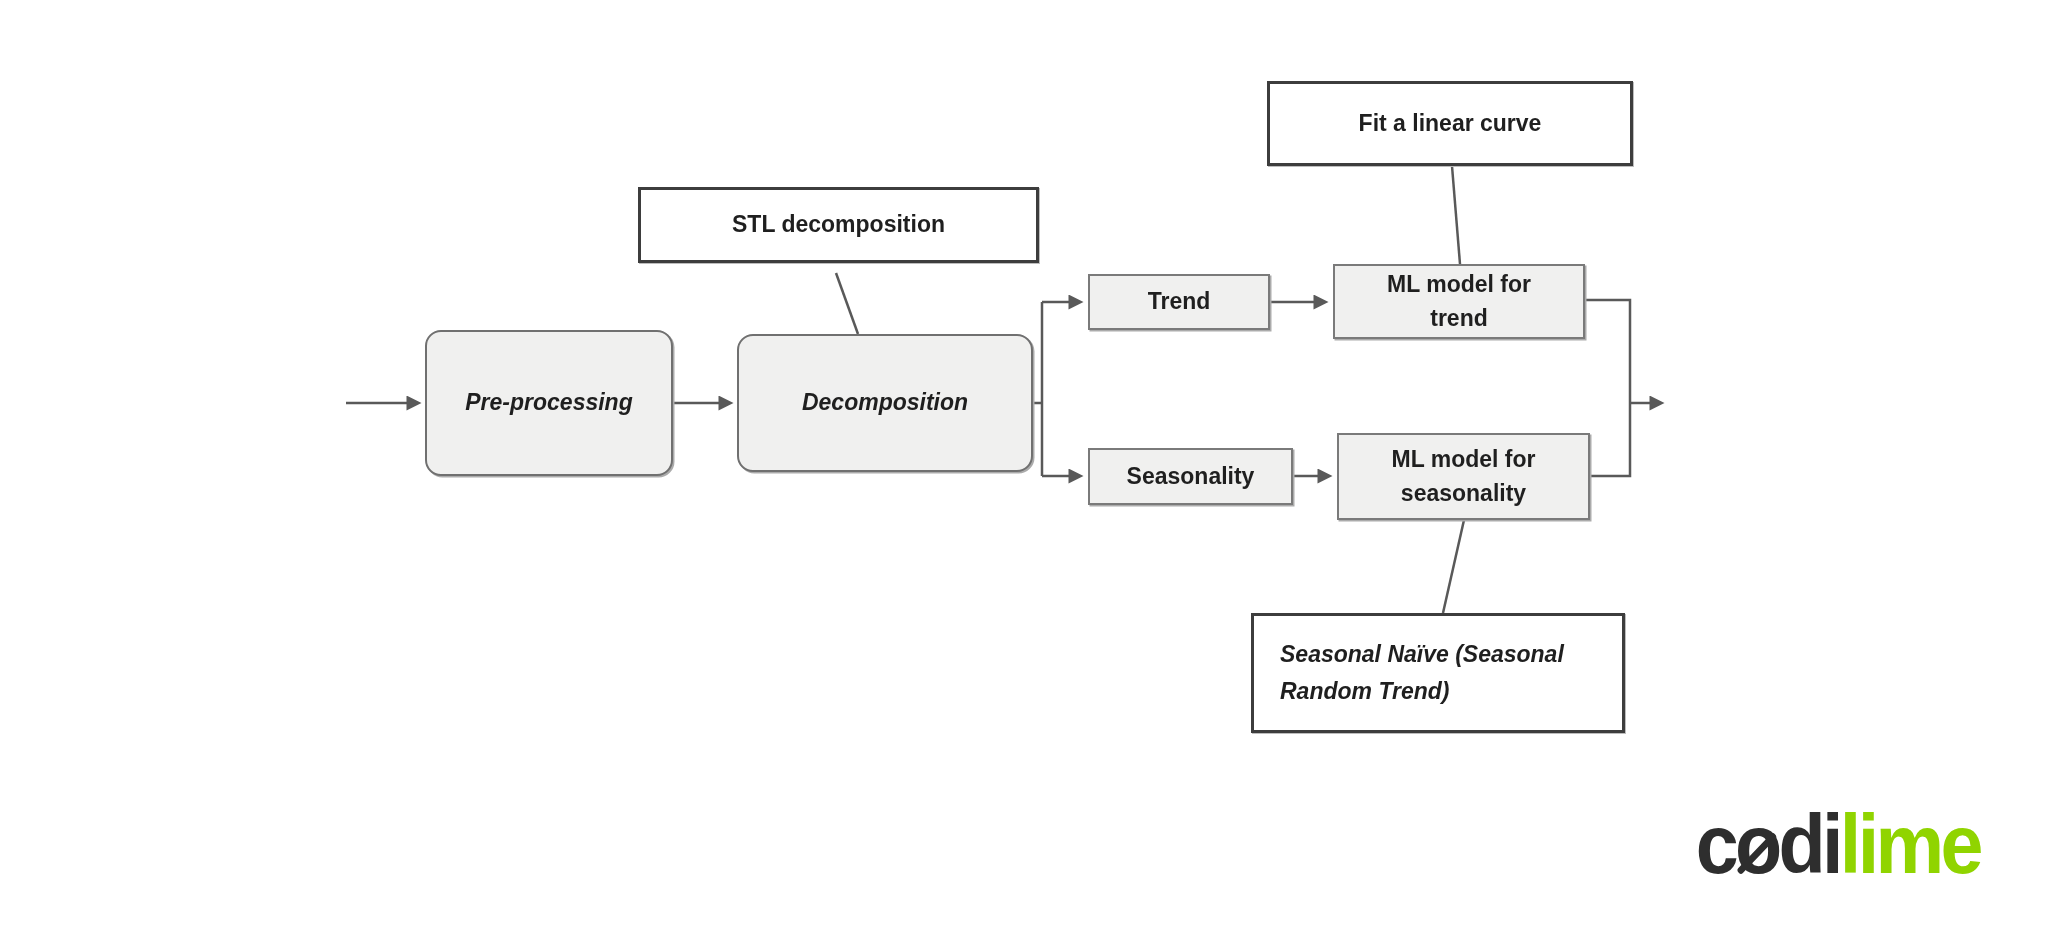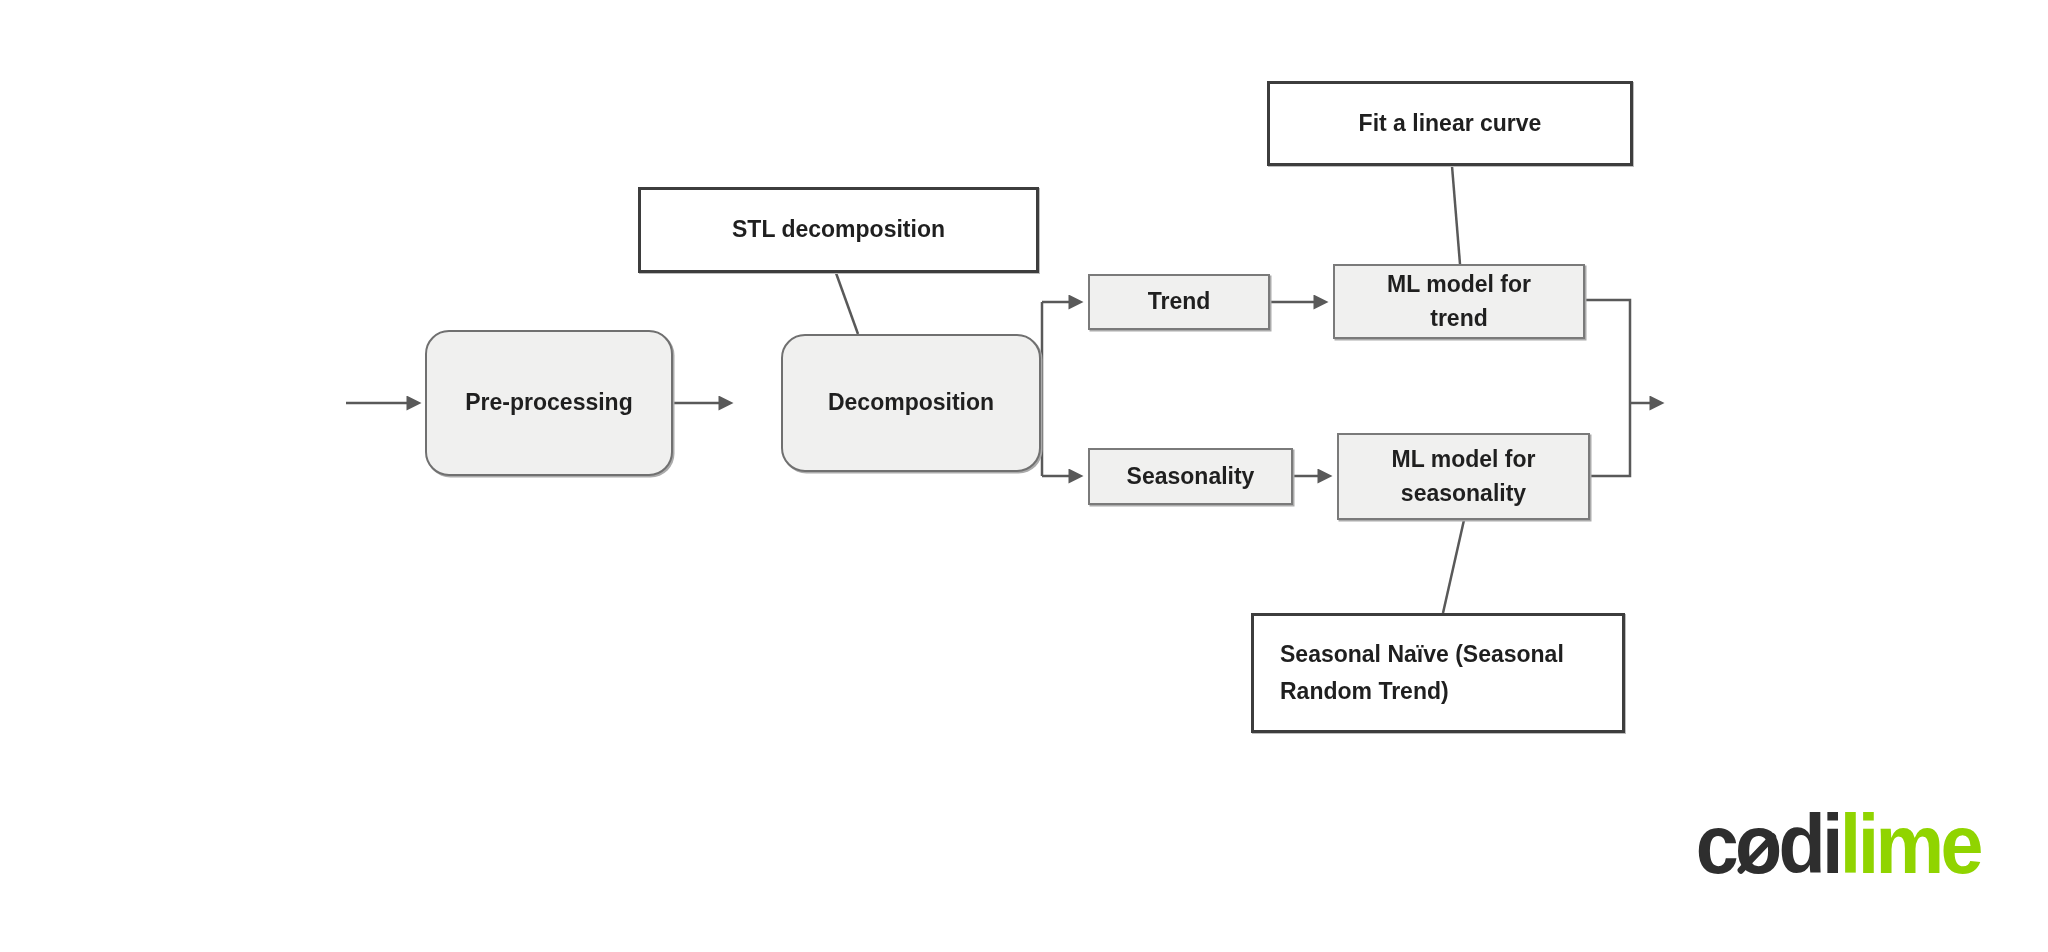--- a/index.html
+++ b/index.html
@@ -33,41 +33,41 @@
     justify-content: center;
     text-align: center;
     background: #f0f0ef;
     border: 2.5px solid #7a7a7a;
     box-shadow: 1.5px 1.5px 0 #ababab;
     color: #1f1f1f;
     font-weight: bold;
     font-size: 23px;
     line-height: 1.45;
   }
-  .node.rounded { border-radius: 24px; border-color: #707070; }
+  .node.rounded { border-radius: 16px; border-color: #707070; font-style: italic; }
   .node.note {
     background: #ffffff;
     border: 3px solid #3d3d3d;
     box-shadow: 1px 1px 0 #bdbdbd;
   }
   .node.teal { color: #2695aa; font-size: 24px; line-height: 1.5; }
 
   
   .n-input          { left:   90px; top: 330px; width: 256px; height: 146px; }
   .n-preprocessing  { left:  425px; top: 330px; width: 248px; height: 146px; }
-  .n-stl            { left:  638px; top: 187px; width: 401px; height:  86px; }
-  .n-decomposition  { left:  781px; top: 334px; width: 260px; height: 138px; }
+  .n-stl            { left:  638px; top: 187px; width: 401px; height:  76px; }
+  .n-decomposition  { left:  737px; top: 334px; width: 296px; height: 138px; }
   .n-trend          { left: 1088px; top: 274px; width: 182px; height:  56px; }
   .n-ml-trend       { left: 1333px; top: 264px; width: 252px; height:  75px; }
   .n-fit            { left: 1267px; top:  81px; width: 366px; height:  85px; }
   .n-seasonality    { left: 1088px; top: 448px; width: 205px; height:  57px; }
   .n-ml-seasonality { left: 1337px; top: 433px; width: 253px; height:  87px; }
   .n-naive          { left: 1251px; top: 613px; width: 374px; height: 120px;
                       align-items: flex-start; text-align: left;
-                      padding-left: 26px; padding-right: 16px; line-height: 1.62; }
+                      padding-left: 26px; padding-right: 16px; line-height: 1.62; font-style: italic; }
   .n-output         { left: 1669px; top: 335px; width: 296px; height: 137px; }
 
   
   .logo {
     position: absolute;
     top: 802px;
     right: 68px;
     font-weight: bold;
     font-size: 84px;
     letter-spacing: -4px;

